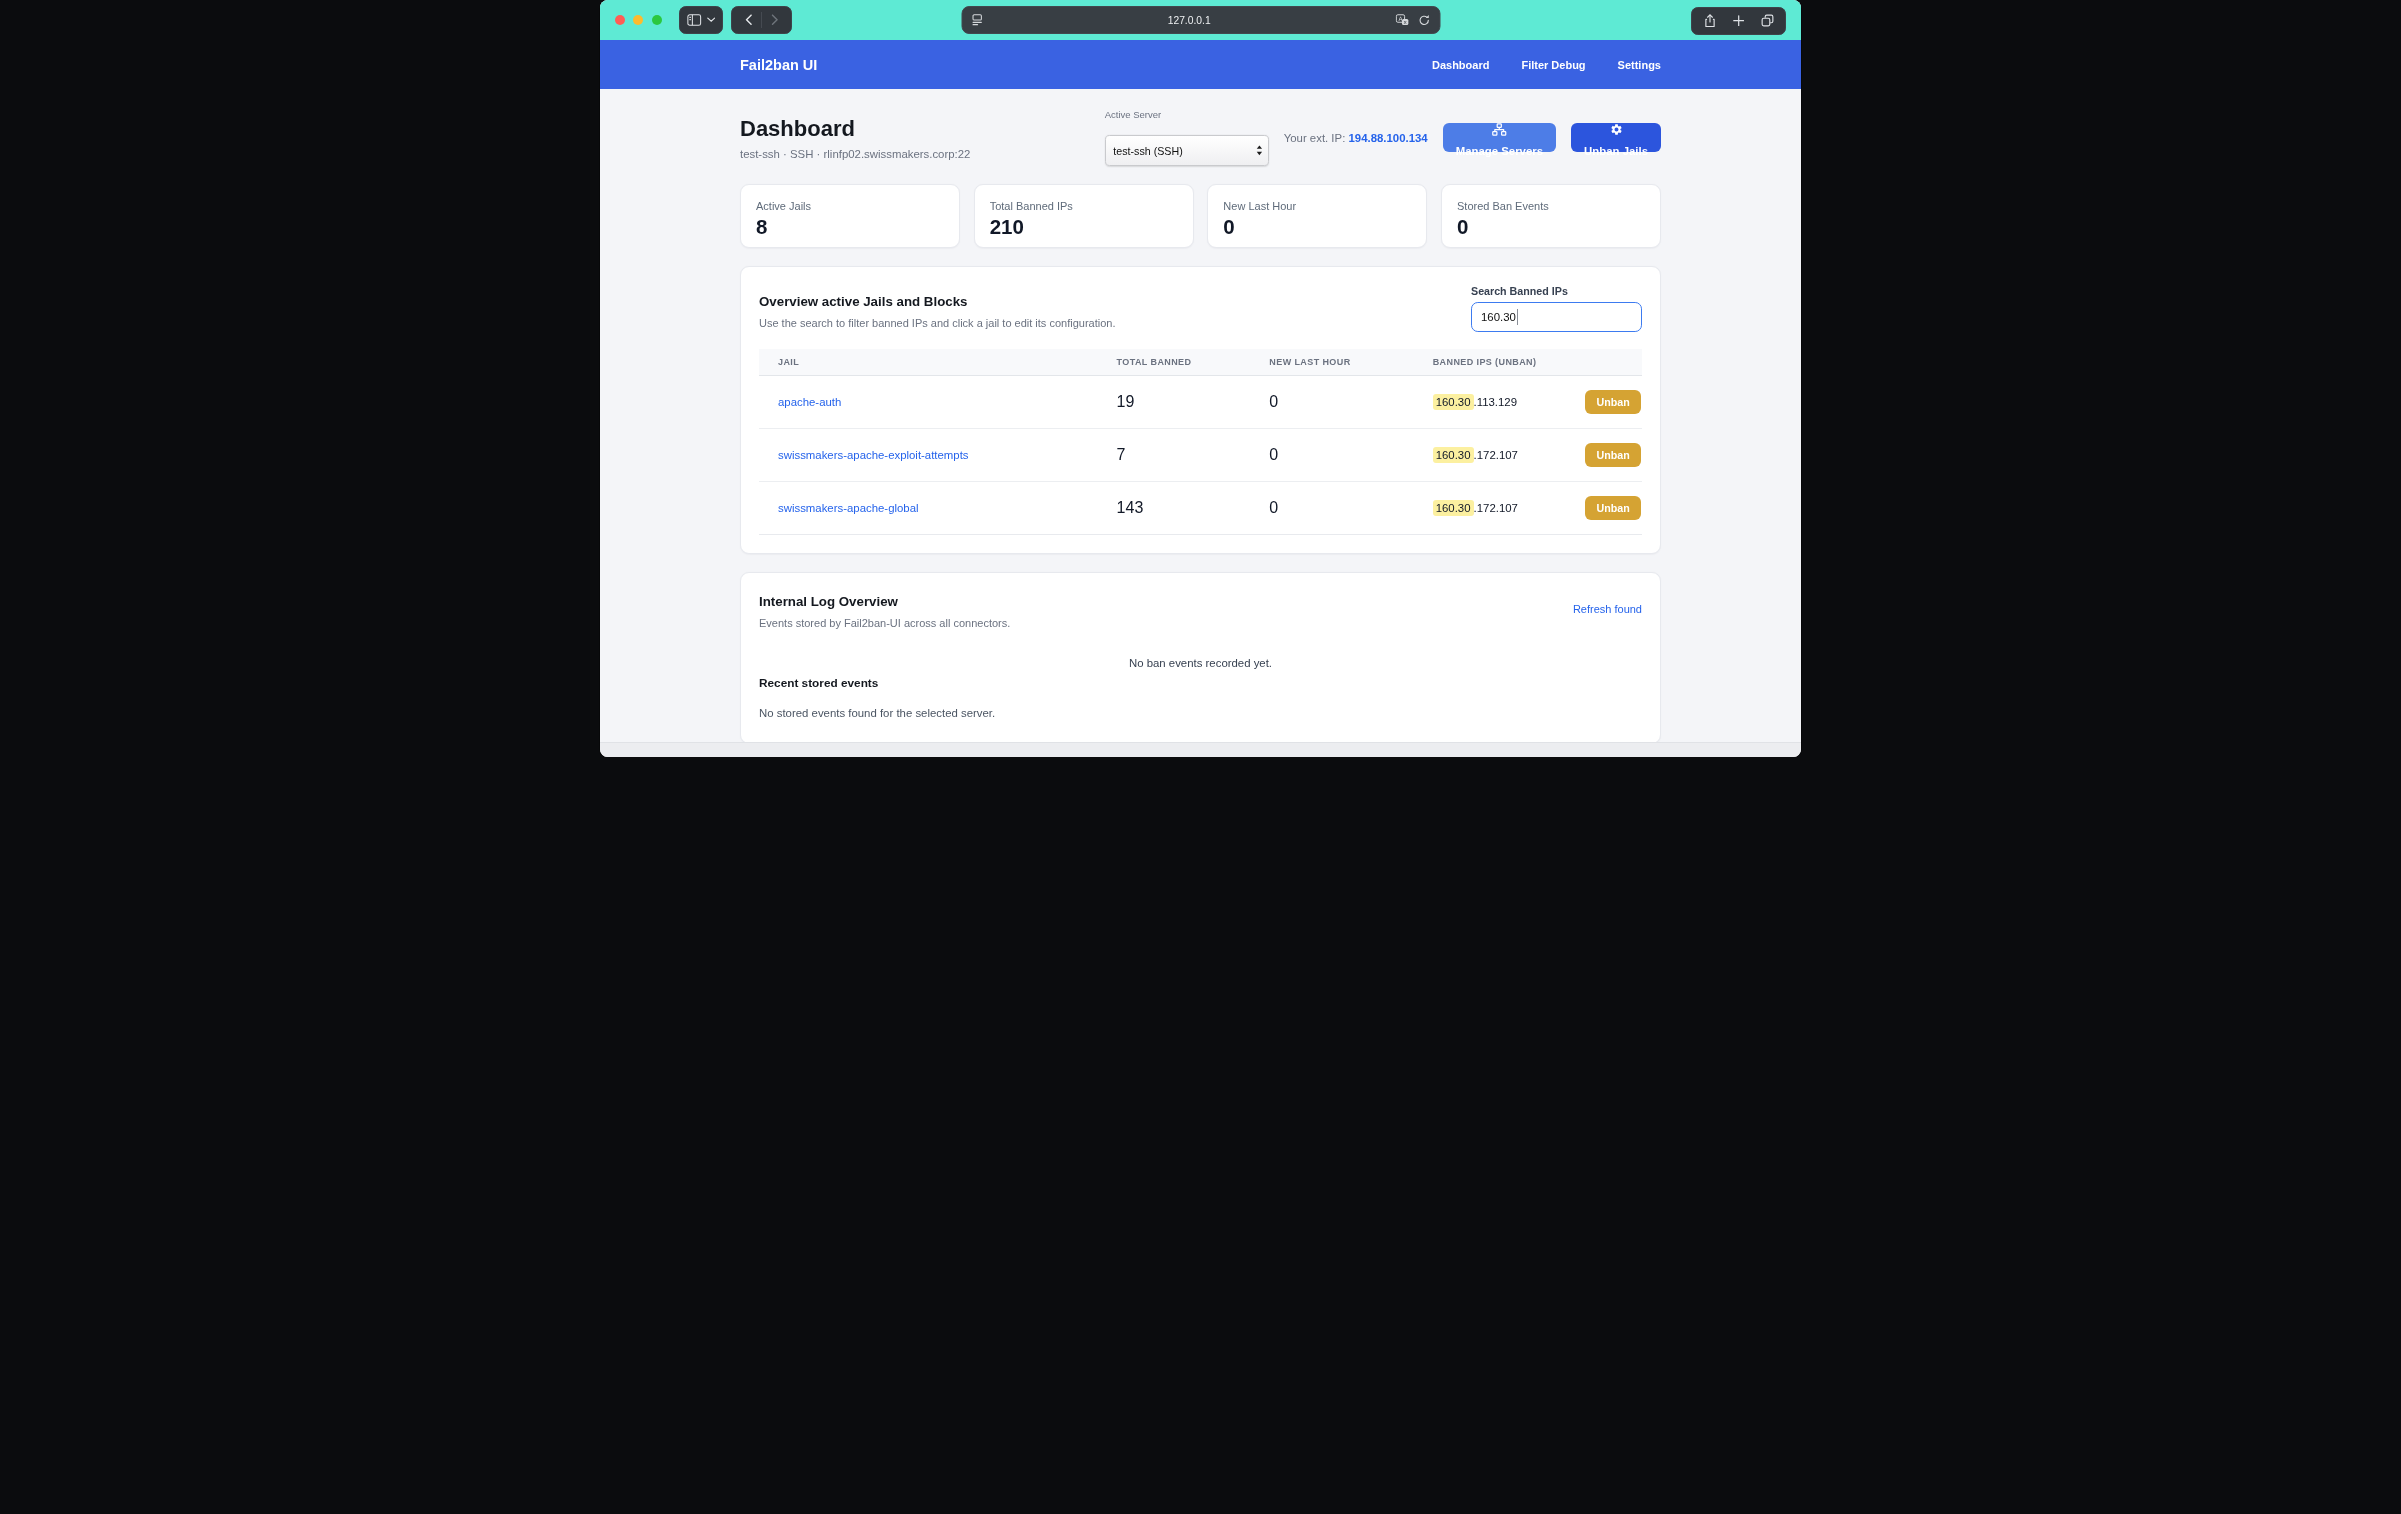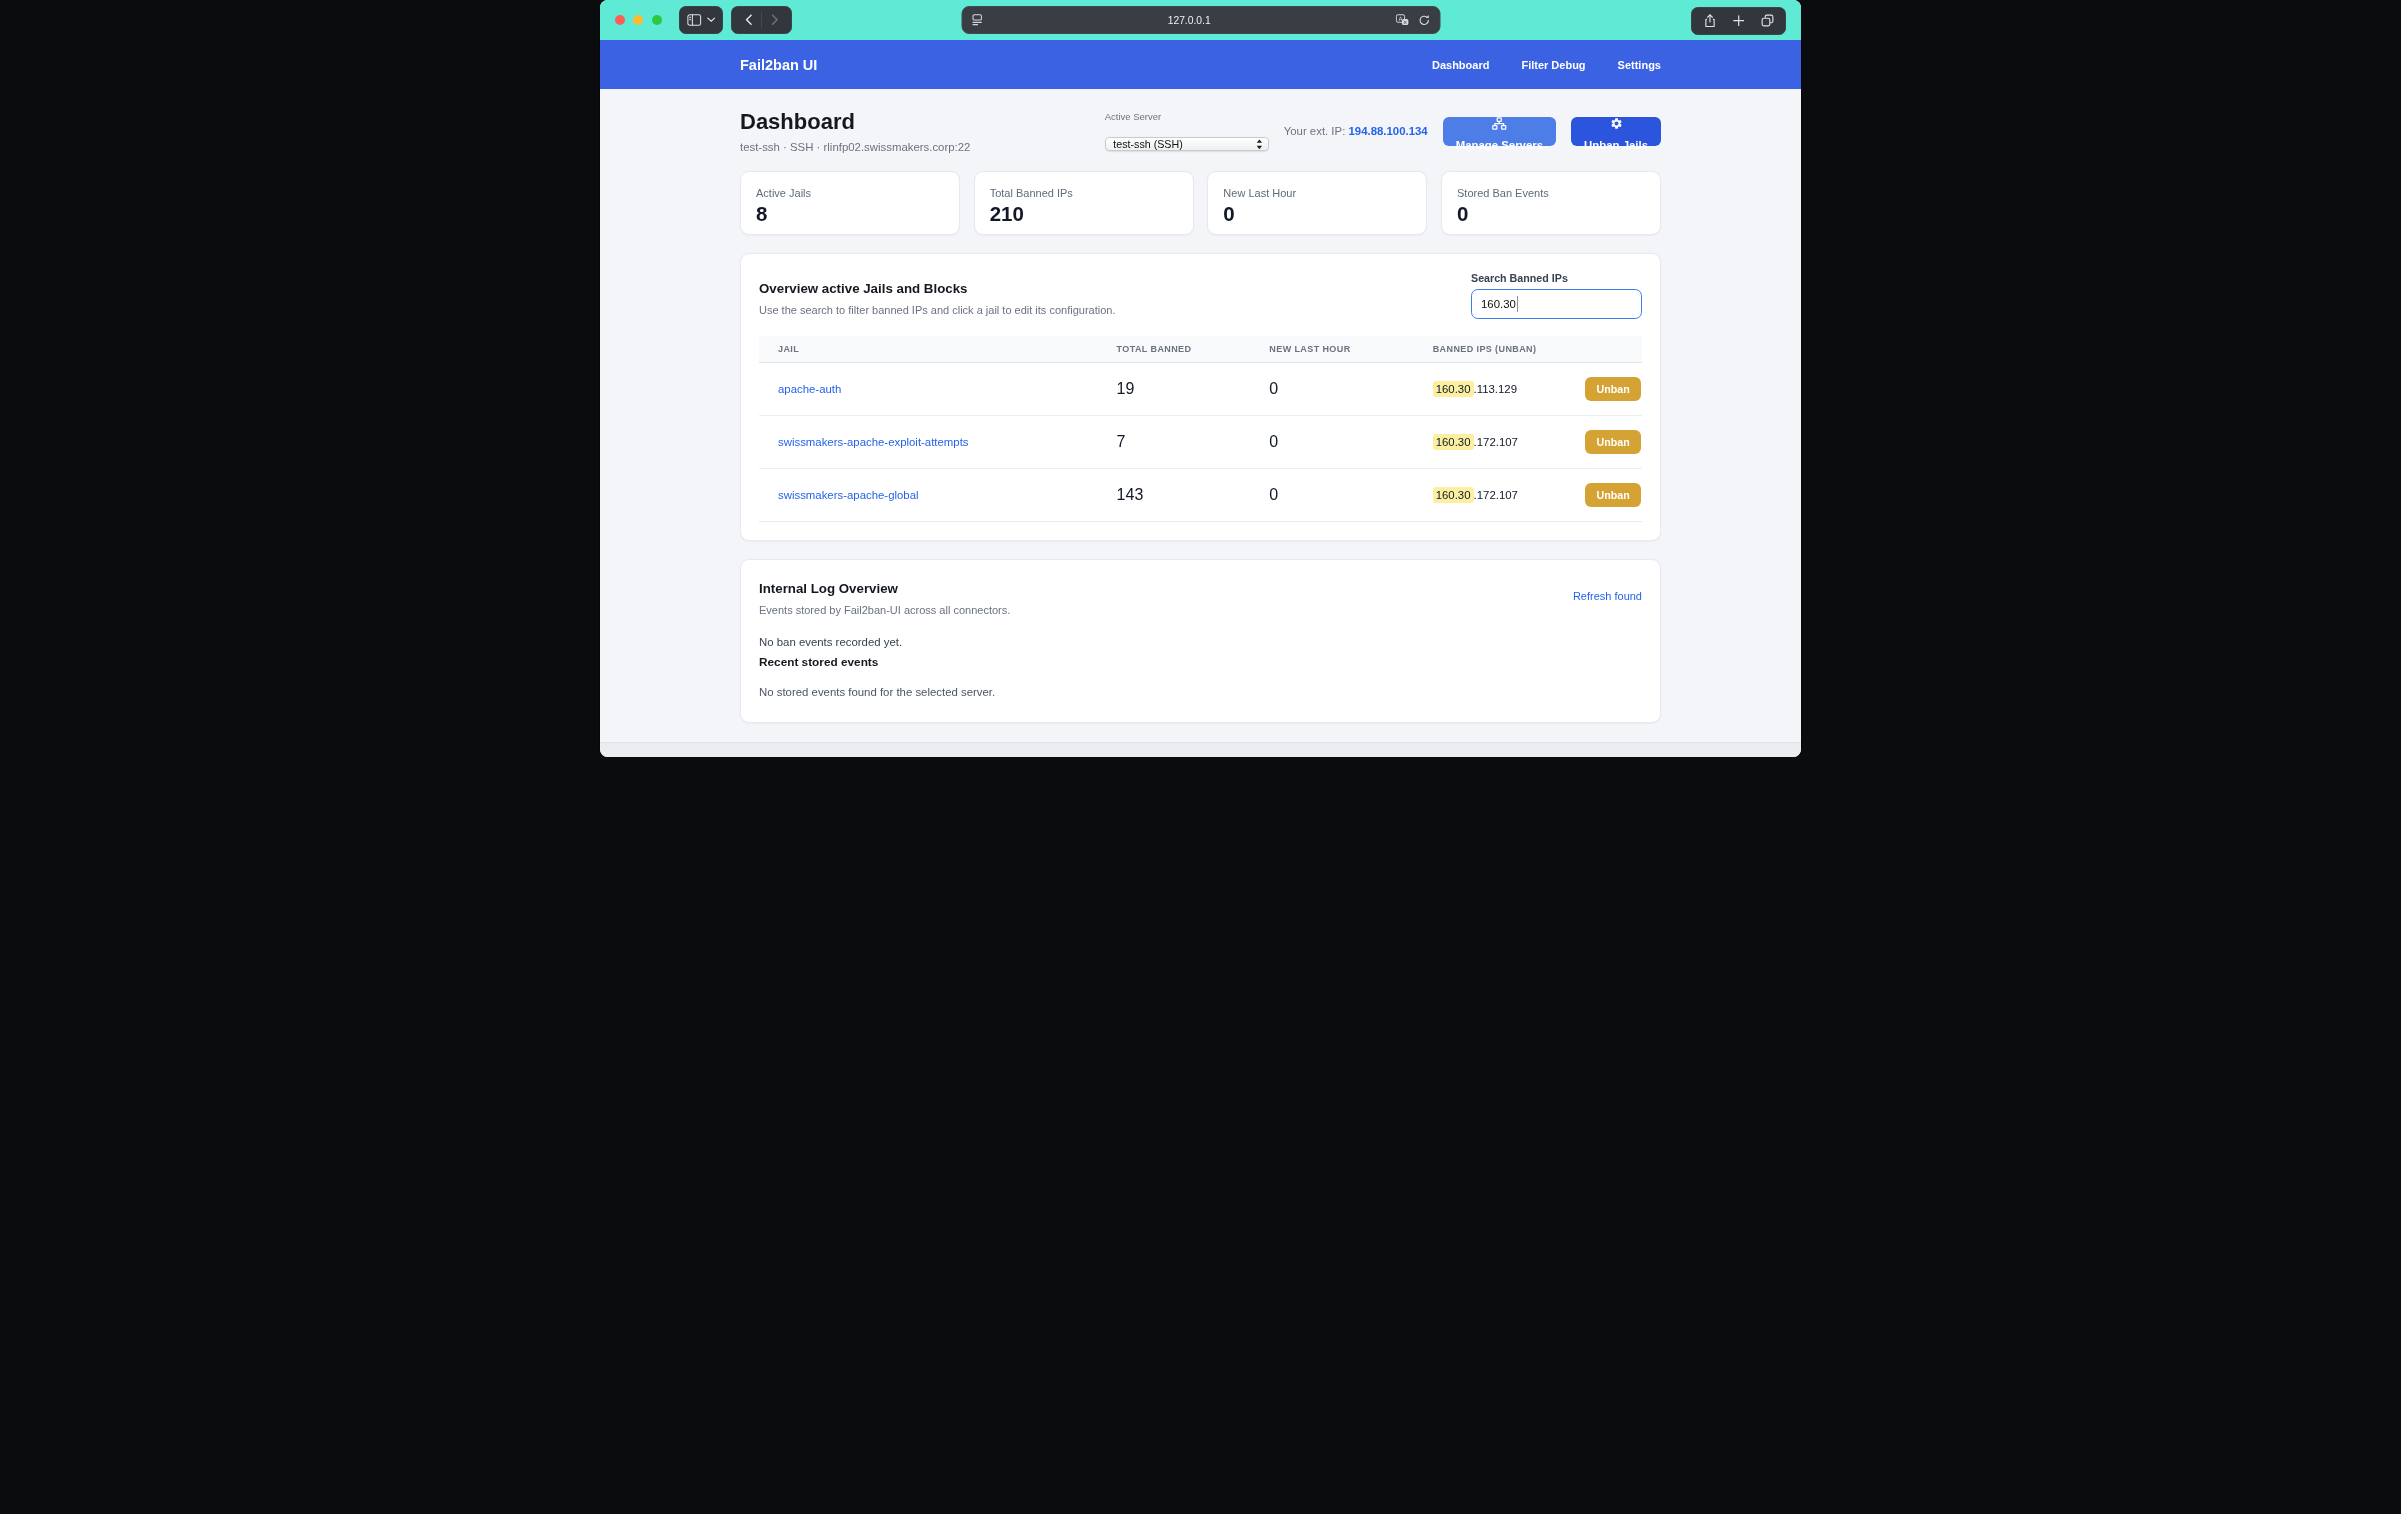--- a/index.html
+++ b/index.html
@@ -31,21 +31,21 @@
   .navlinks{display:flex;gap:32px;}
   .navlinks span{color:#fff;font-size:11px;font-weight:600;cursor:pointer;}
 
   
   .page-head{display:flex;justify-content:space-between;align-items:center;margin-top:20px;}
   .page-title{font-size:22px;font-weight:700;color:#14181f;margin:0 0 6px 0;}
   .page-sub{font-size:11.4px;color:#6b7280;}
   .controls{display:flex;align-items:center;gap:15px;}
   .srv-block{display:flex;flex-direction:column;gap:15px;}
   .srv-label{font-size:9.5px;color:#6b7280;}
-  .mac-select{display:flex;align-items:center;justify-content:space-between;width:164px;height:14px;background:linear-gradient(#ffffff,#efeff1);border:0.8px solid #c9cacd;border-radius:4.6px;box-shadow:0 0.8px 1.5px rgba(0,0,0,.12);padding:0 4.6px 0 7.6px;box-sizing:border-box;cursor:pointer;}
+  .mac-select{display:flex;align-items:center;justify-content:space-between;width:164px;height:31px;background:linear-gradient(#ffffff,#efeff1);border:0.8px solid #c9cacd;border-radius:4.6px;box-shadow:0 0.8px 1.5px rgba(0,0,0,.12);padding:0 4.6px 0 7.6px;box-sizing:border-box;cursor:pointer;}
   .mac-select .sel-text{font-size:10.7px;color:#111;}
   .extip{font-size:11.4px;color:#6b7280;white-space:nowrap;}
   .extip .ipval{color:#2563eb;font-weight:600;cursor:pointer;}
   .btn{display:inline-flex;align-items:center;gap:9px;border:none;border-radius:6px;height:29px;padding:0 13px;color:#fff;font-size:11.4px;font-weight:600;cursor:pointer;font-family:inherit;flex-direction:column;}
   .btn-servers{background:#4d7de7;}
   .btn-jails{background:#2c55dd;}
 
   
   .stats-row{display:flex;gap:13.7px;margin-top:18px;}
   .stat-card{flex:1;background:#fff;border:0.8px solid #e7e9ee;border-radius:9px;box-shadow:0 0.8px 1.5px rgba(16,24,40,.04);padding:15px 15px;box-sizing:border-box;height:64px;}
@@ -73,21 +73,21 @@
   .jail-link{color:#2563eb;font-size:11.4px;text-decoration:none;cursor:pointer;}
   .cell-num{font-size:16px;color:#111827;}
   .ipcell{display:flex;align-items:center;justify-content:space-between;padding-right:0.8px;}
   .ip{font-size:11.4px;color:#111827;}
   .ip mark{background:#fcf0a0;color:#111827;padding:2.3px 3px;border-radius:3px;}
   .unban{background:#d5a333;color:#fff;border:none;border-radius:6px;font-size:10.7px;font-weight:600;padding:6px 11.4px;cursor:pointer;font-family:inherit;}
 
   
   .log-head{display:flex;justify-content:space-between;align-items:flex-start;}
   .refresh{color:#2563eb;font-size:11px;cursor:pointer;margin-top:12px;}
-  .log-line1{font-size:11.4px;color:#374151;margin-top:20px;}
+  .log-line1{font-size:11.4px;color:#374151;margin-top:28px;text-align:center;}
   .log-recent{font-size:11.8px;font-weight:700;color:#14181f;margin-top:7.6px;}
   .log-line2{font-size:11.4px;color:#4b5563;margin-top:16.7px;margin-bottom:6px;}
 
   .footerstrip{position:absolute;left:0;right:0;bottom:0;height:14.5px;background:#ecedf0;border-top:0.8px solid #e0e2e6;}
   svg{display:block;}
 </style>
 </head>
 <body>
 
 <div class="window">

